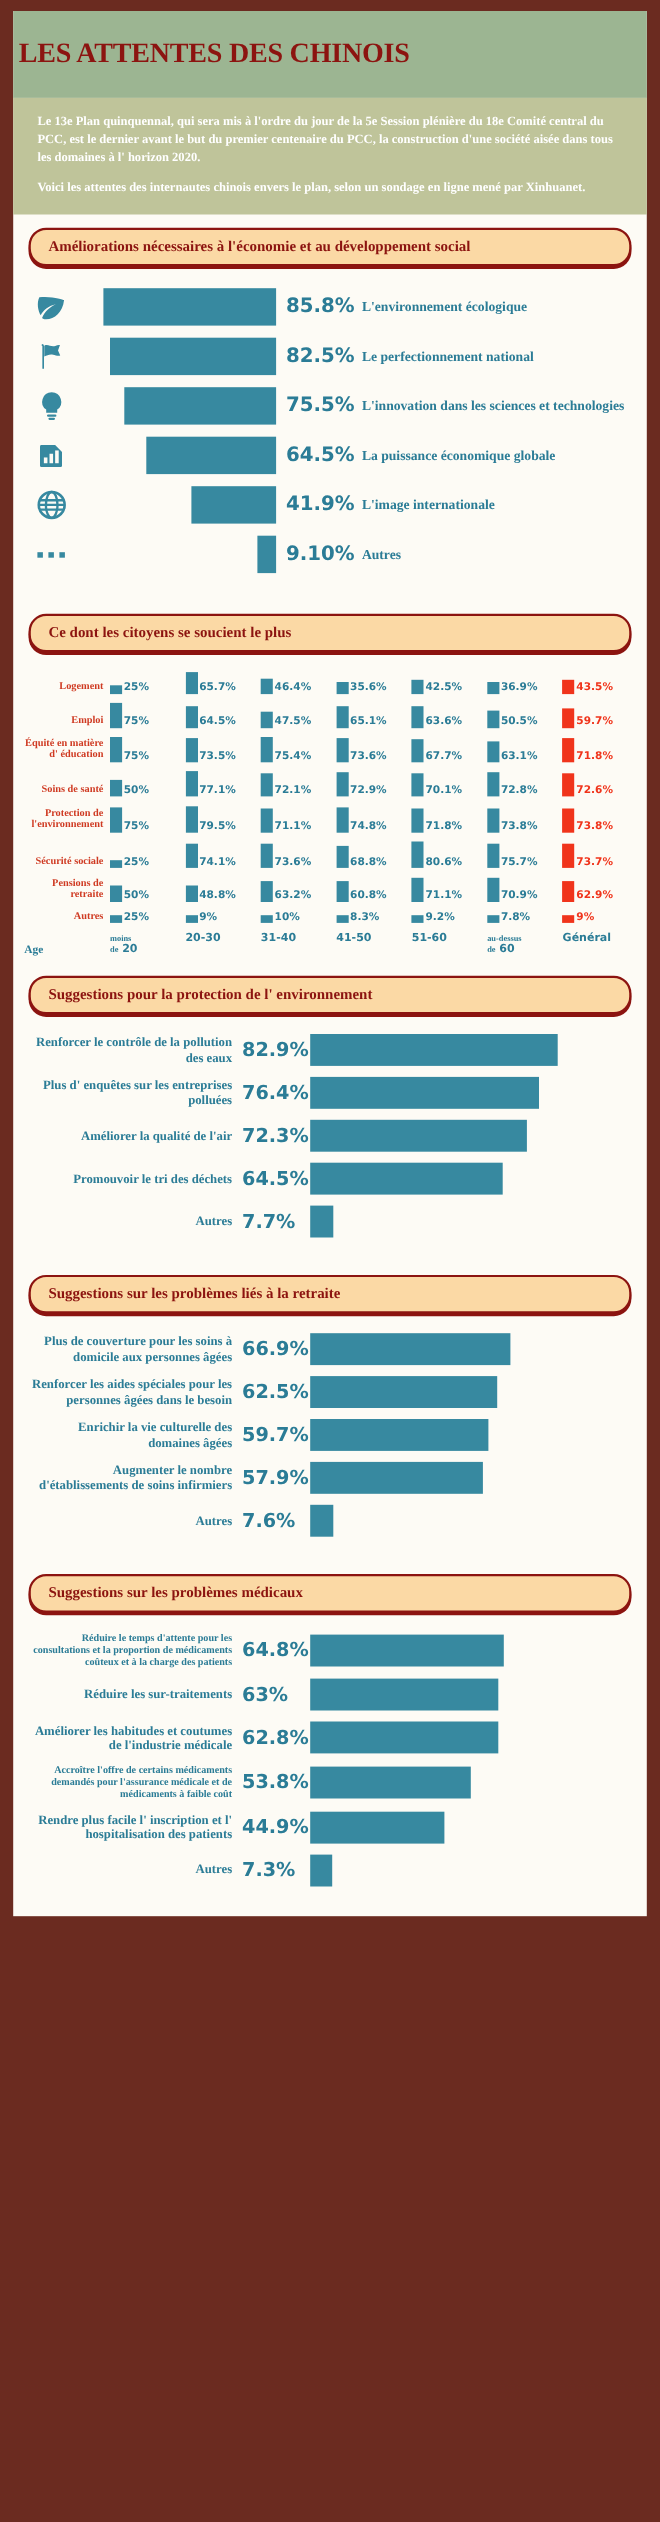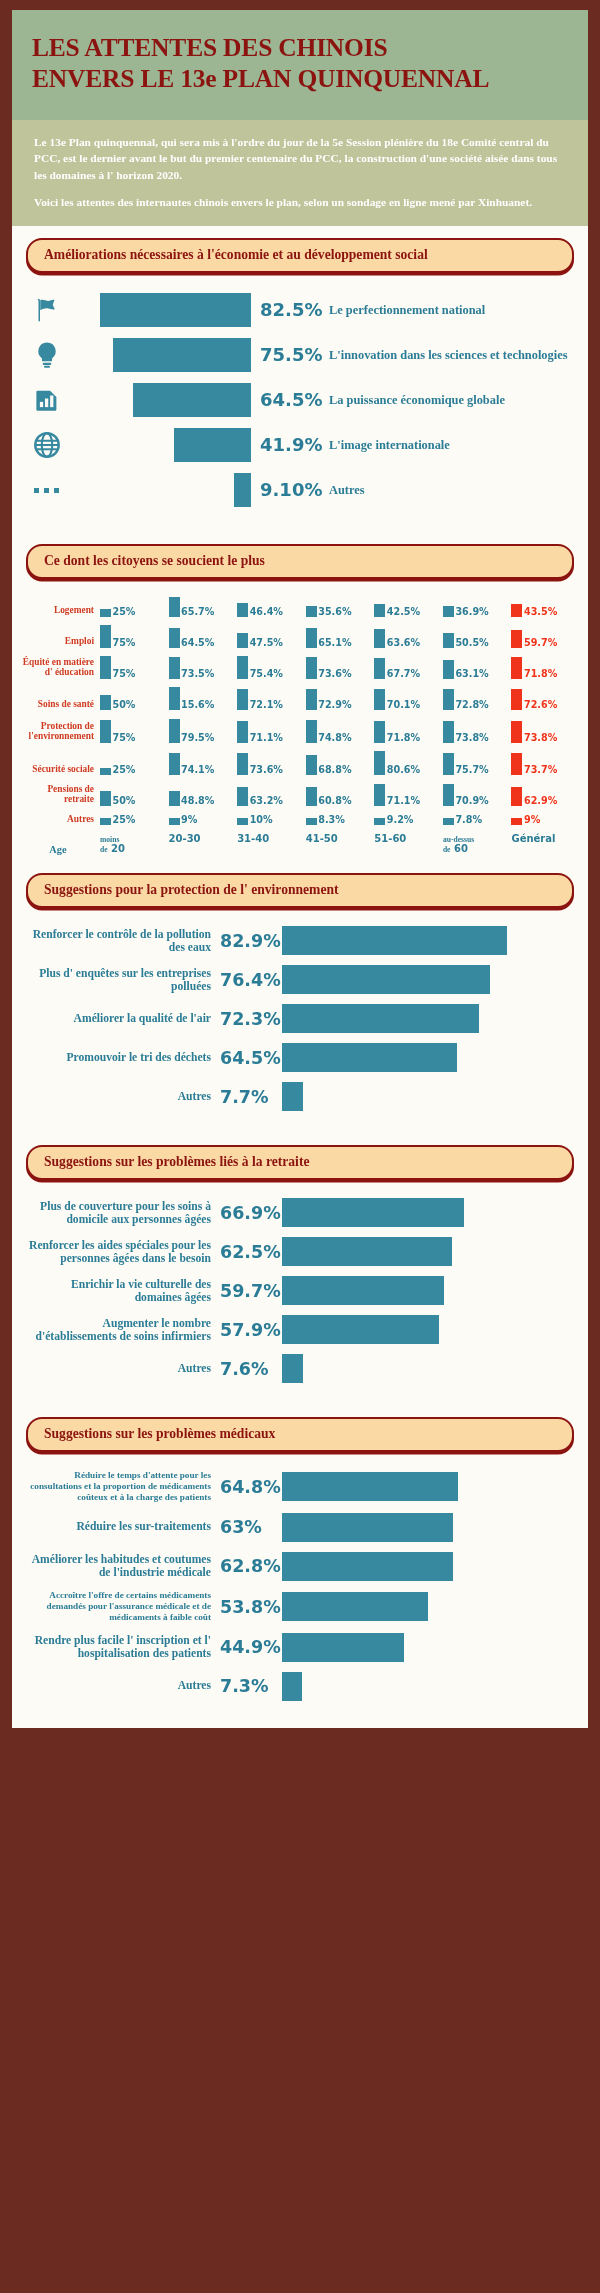--- a/index.html
+++ b/index.html
@@ -16,21 +16,21 @@
   }
   .inner {
     background: #fdfbf5;
     width: 100%;
     padding: 0 0 6px 0;
   }
 
   
   .title-band {
     background: #9cb592;
-    padding: 22px 22px 26px 20px;
+    padding: 22px 22px 26px 5px;
   }
   .title-band h1 {
     color: #8c1410;
     font-family: "Liberation Serif", serif;
     font-size: 25.5px;
     font-weight: bold;
     line-height: 1.22;
     letter-spacing: -0.2px;
   }
   .title-line { display: block; }
@@ -119,21 +119,21 @@
     font-size: 9.6px;
     padding-left: 1.5px;
     line-height: 1;
     padding-bottom: 0.5px;
     white-space: nowrap;
   }
   .mx-val.hot { color: #f0341b; }
   .mx-axis { display: flex; align-items: flex-end; margin-top: 3px; }
   .mx-axis-head {
     width: 78px; min-width: 78px;
-    text-align: center; padding-right: 6px;
+    text-align: left; padding-right: 6px;
     color: #2b7c96; font-size: 10.4px; font-weight: bold;
   }
   .mx-axis-cells { display: flex; flex: 1; }
   .mx-axis-cell {
     flex: 1;
     color: #2b7c96;
     font-family: "DejaVu Sans", sans-serif;
     font-weight: bold;
     font-size: 10px;
     line-height: 1.05;
@@ -166,33 +166,44 @@
 </style>
 </head>
 <body>
 
 <div class="page">
 <div class="inner">
 
   <div class="title-band">
     <h1>
       <span class="title-line">LES ATTENTES DES CHINOIS</span>
-      <span class="title-line">ENVERS LE 13e PLAN QUINQUENNAL</span>
     </h1>
   </div>
 
   <div class="intro-band">
     <p>Le 13e Plan quinquennal, qui sera mis à l'ordre du jour de la 5e Session plénière du 18e Comité central du PCC, est le dernier avant le but du premier centenaire du PCC, la construction d'une société aisée dans tous les domaines à l' horizon 2020.</p>
     <p>Voici les attentes des internautes chinois envers le plan, selon un sondage en ligne mené par Xinhuanet.</p>
   </div>
 
   <div class="sec-wrap">
     <div class="pill">Améliorations nécessaires à l'économie et au développement social</div>
   </div>
   <div class="s1" id="s1">
+        <div class="s1-row">
+          <div class="s1-icon">
+            <svg width="30" height="30" viewBox="0 0 24 24">
+              <path fill="currentColor" d="M3 5c10-1 17 2 18 2-1 9-7 14-13 14-2 0-3-1-3-1 2-5 6-8 10-10-5 1-9 4-11 8C2 15 1 9 3 5z"></path>
+            </svg>
+          </div>
+          <div class="s1-bar-cell">
+            <div class="s1-bar" style="width: 157.014px;"></div>
+          </div>
+          <div class="s1-pct">85.8%</div>
+          <div class="s1-lab">L'environnement écologique</div>
+        </div>
         <div class="s1-row">
           <div class="s1-icon">
             <svg width="30" height="30" viewBox="0 0 24 24">
               <path fill="currentColor" d="M5 3a1.4 1.4 0 011.4 1.4V21H5.2V4.4A1 1 0 015 3z"></path>
               <path fill="currentColor" d="M6.6 4.2c3-1.4 5 1.4 8 .2 1.2-.5 2.4-.8 3.4-.6l-1.4 4 1.6 3.6c-1.6.5-3.4-.2-5.2-.6-2.4-.6-4.2.4-6.4 1.2z"></path>
             </svg>
           </div>
           <div class="s1-bar-cell">
             <div class="s1-bar" style="width: 150.975px;"></div>
           </div>
@@ -363,21 +374,21 @@
         </div>
         <div class="mx-row">
           <div class="mx-label">Soins de santé</div>
           <div class="mx-cells">
             <div class="mx-cell">
               <div class="mx-bar" style="height: 15px;"></div>
               <div class="mx-val">50%</div>
             </div>
             <div class="mx-cell">
               <div class="mx-bar" style="height: 23.13px;"></div>
-              <div class="mx-val">15.6%</div>
+              <div class="mx-val">77.1%</div>
             </div>
             <div class="mx-cell">
               <div class="mx-bar" style="height: 21.63px;"></div>
               <div class="mx-val">72.1%</div>
             </div>
             <div class="mx-cell">
               <div class="mx-bar" style="height: 21.87px;"></div>
               <div class="mx-val">72.9%</div>
             </div>
             <div class="mx-cell">

